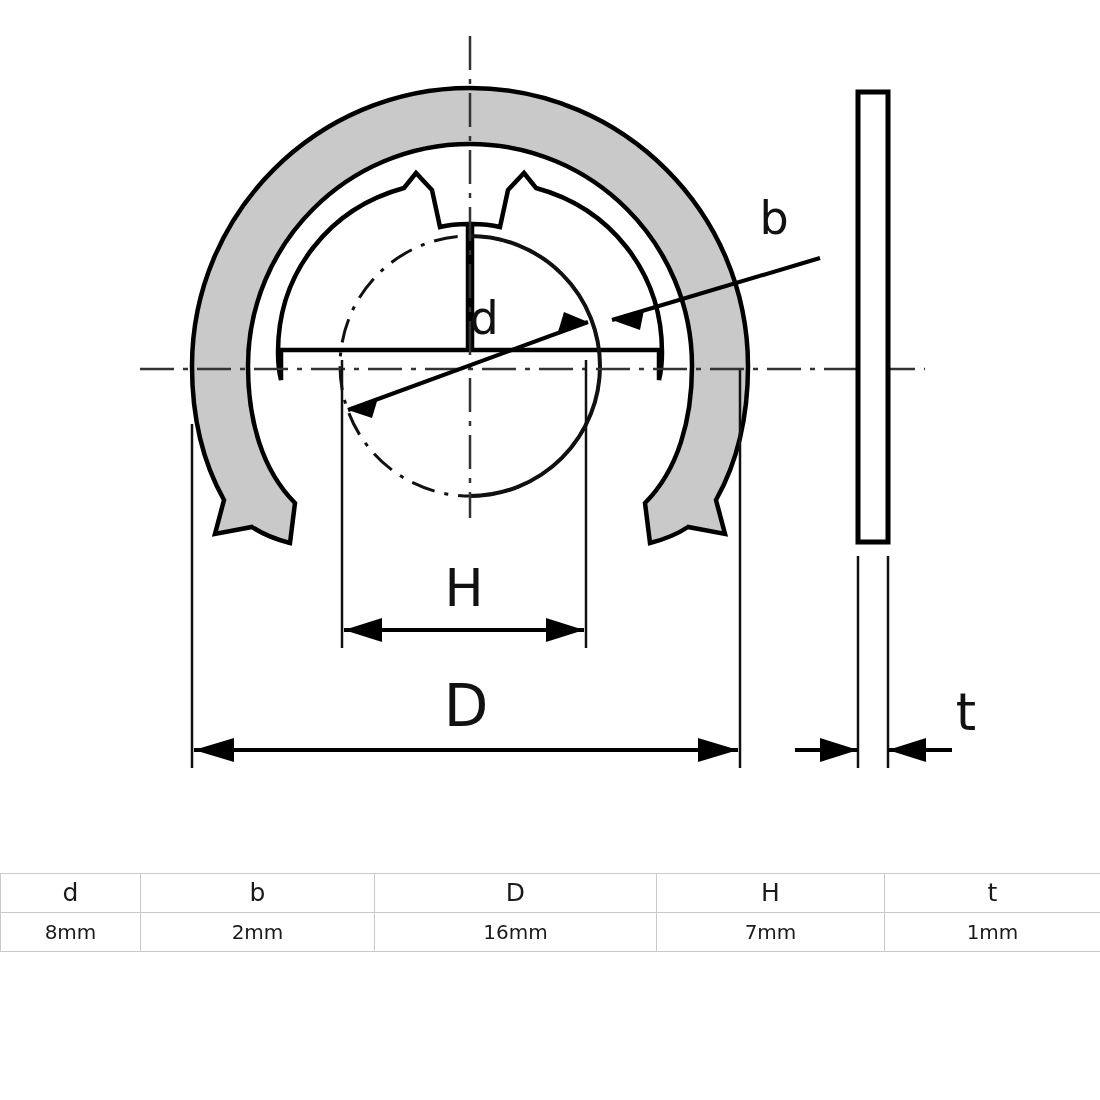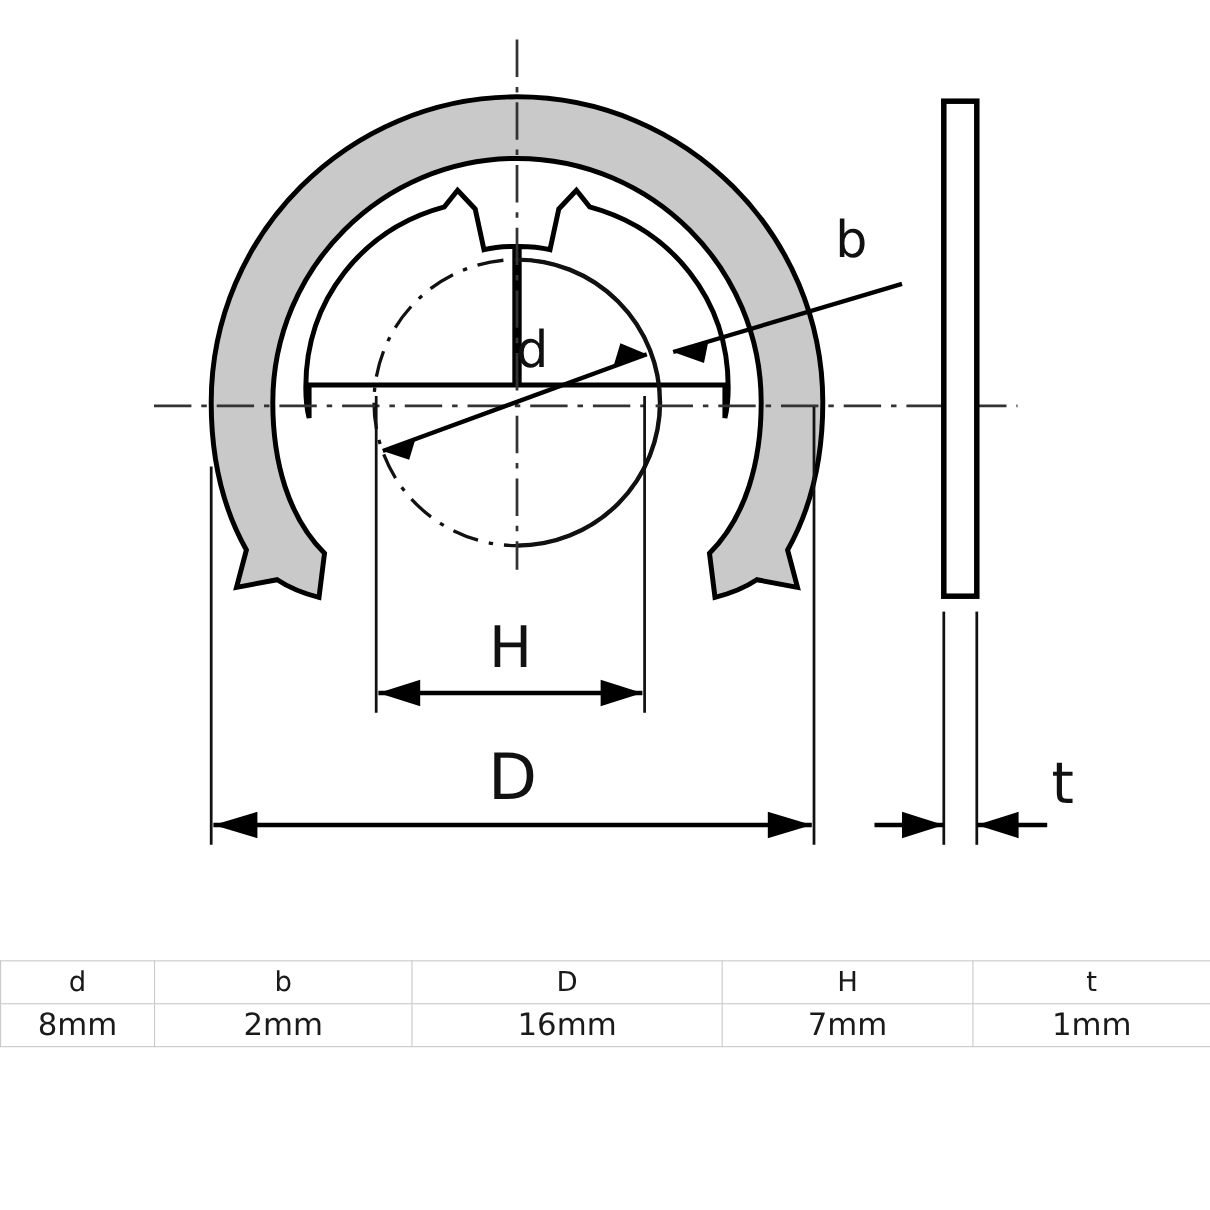--- a/index.html
+++ b/index.html
@@ -52,21 +52,21 @@
     font-size: 26px;
     color: #1a1a1a;
     height: 38px;
     padding: 0;
     line-height: 38px;
   }
   #spec-table tr.header-row td {
     font-size: 25px;
   }
   #spec-table tr.values-row td {
-    font-size: 28px;
+    font-size: 20px;
   }
   #spec-table col.c0 { width: 140px; }
   #spec-table col.c1 { width: 234px; }
   #spec-table col.c2 { width: 282px; }
   #spec-table col.c3 { width: 228px; }
   #spec-table col.c4 { width: 216px; }
 </style>
 </head>
 <body>
 

